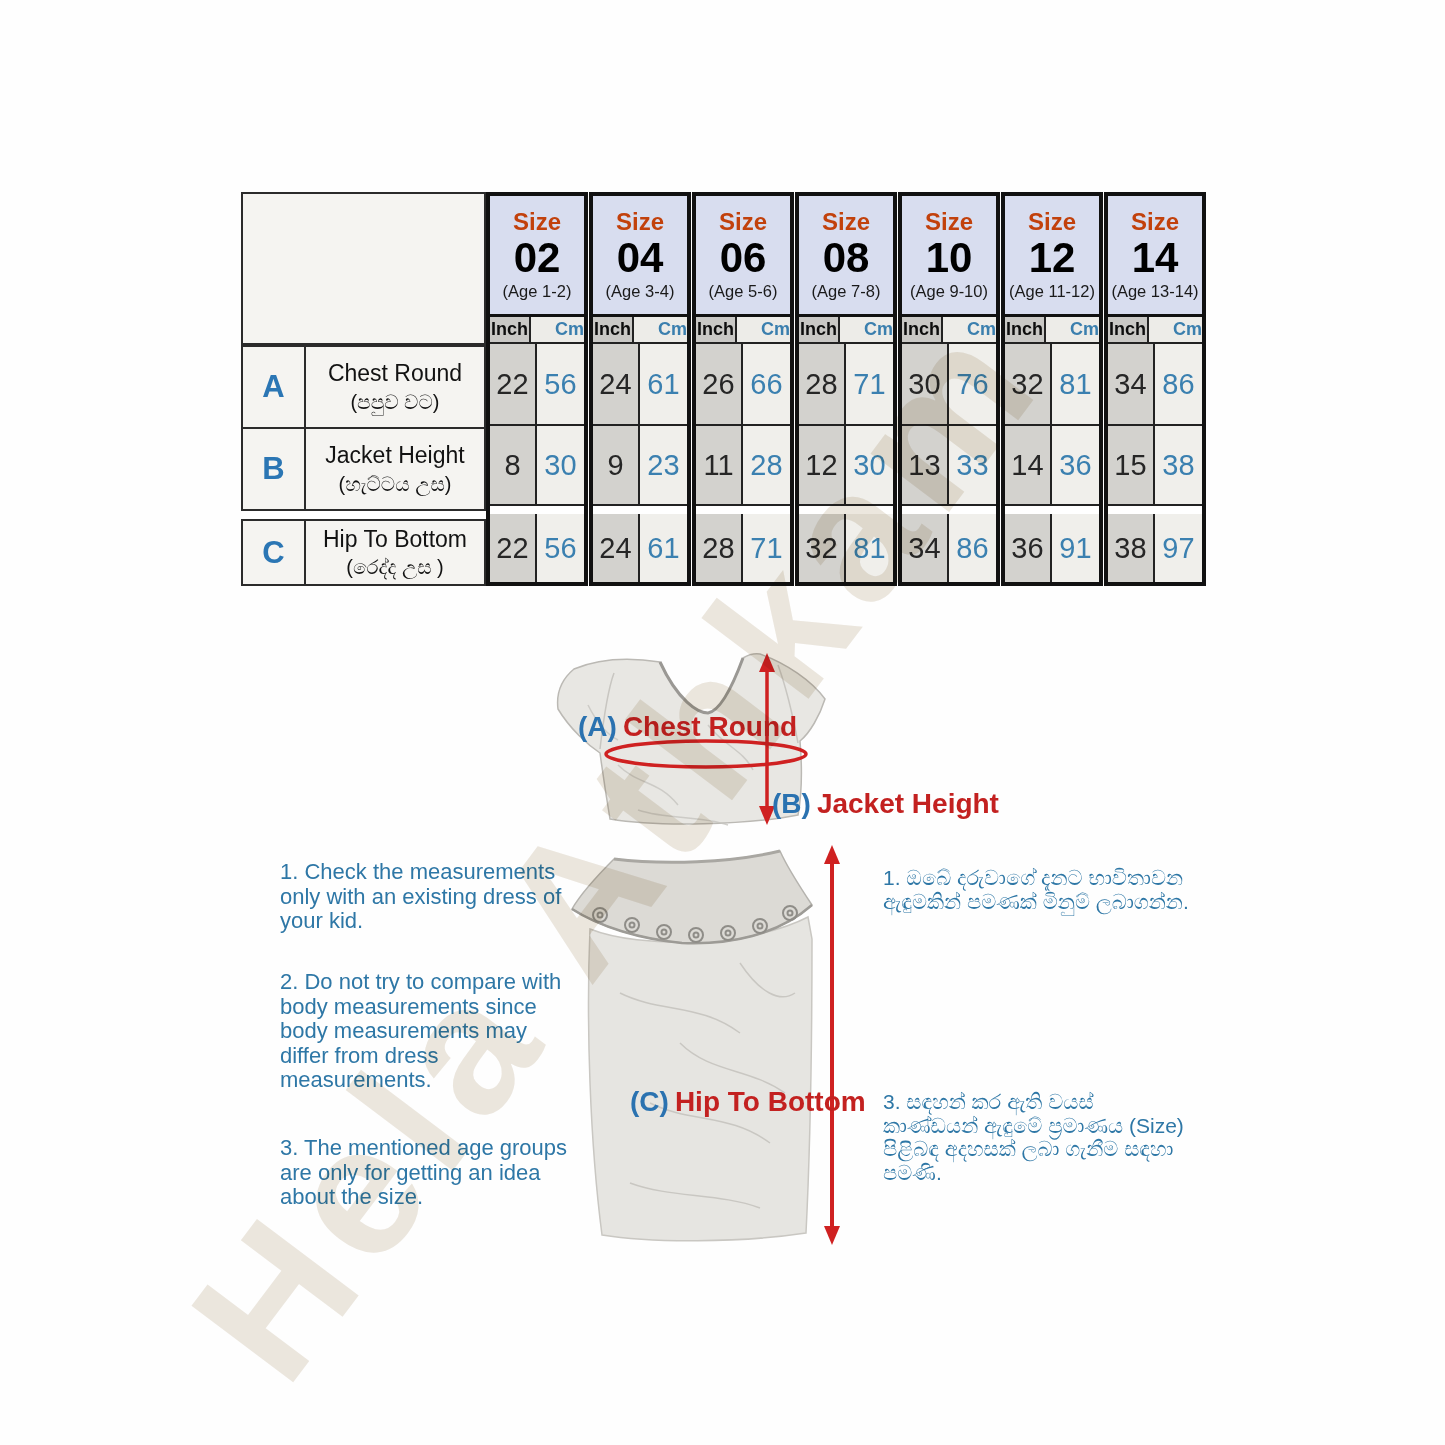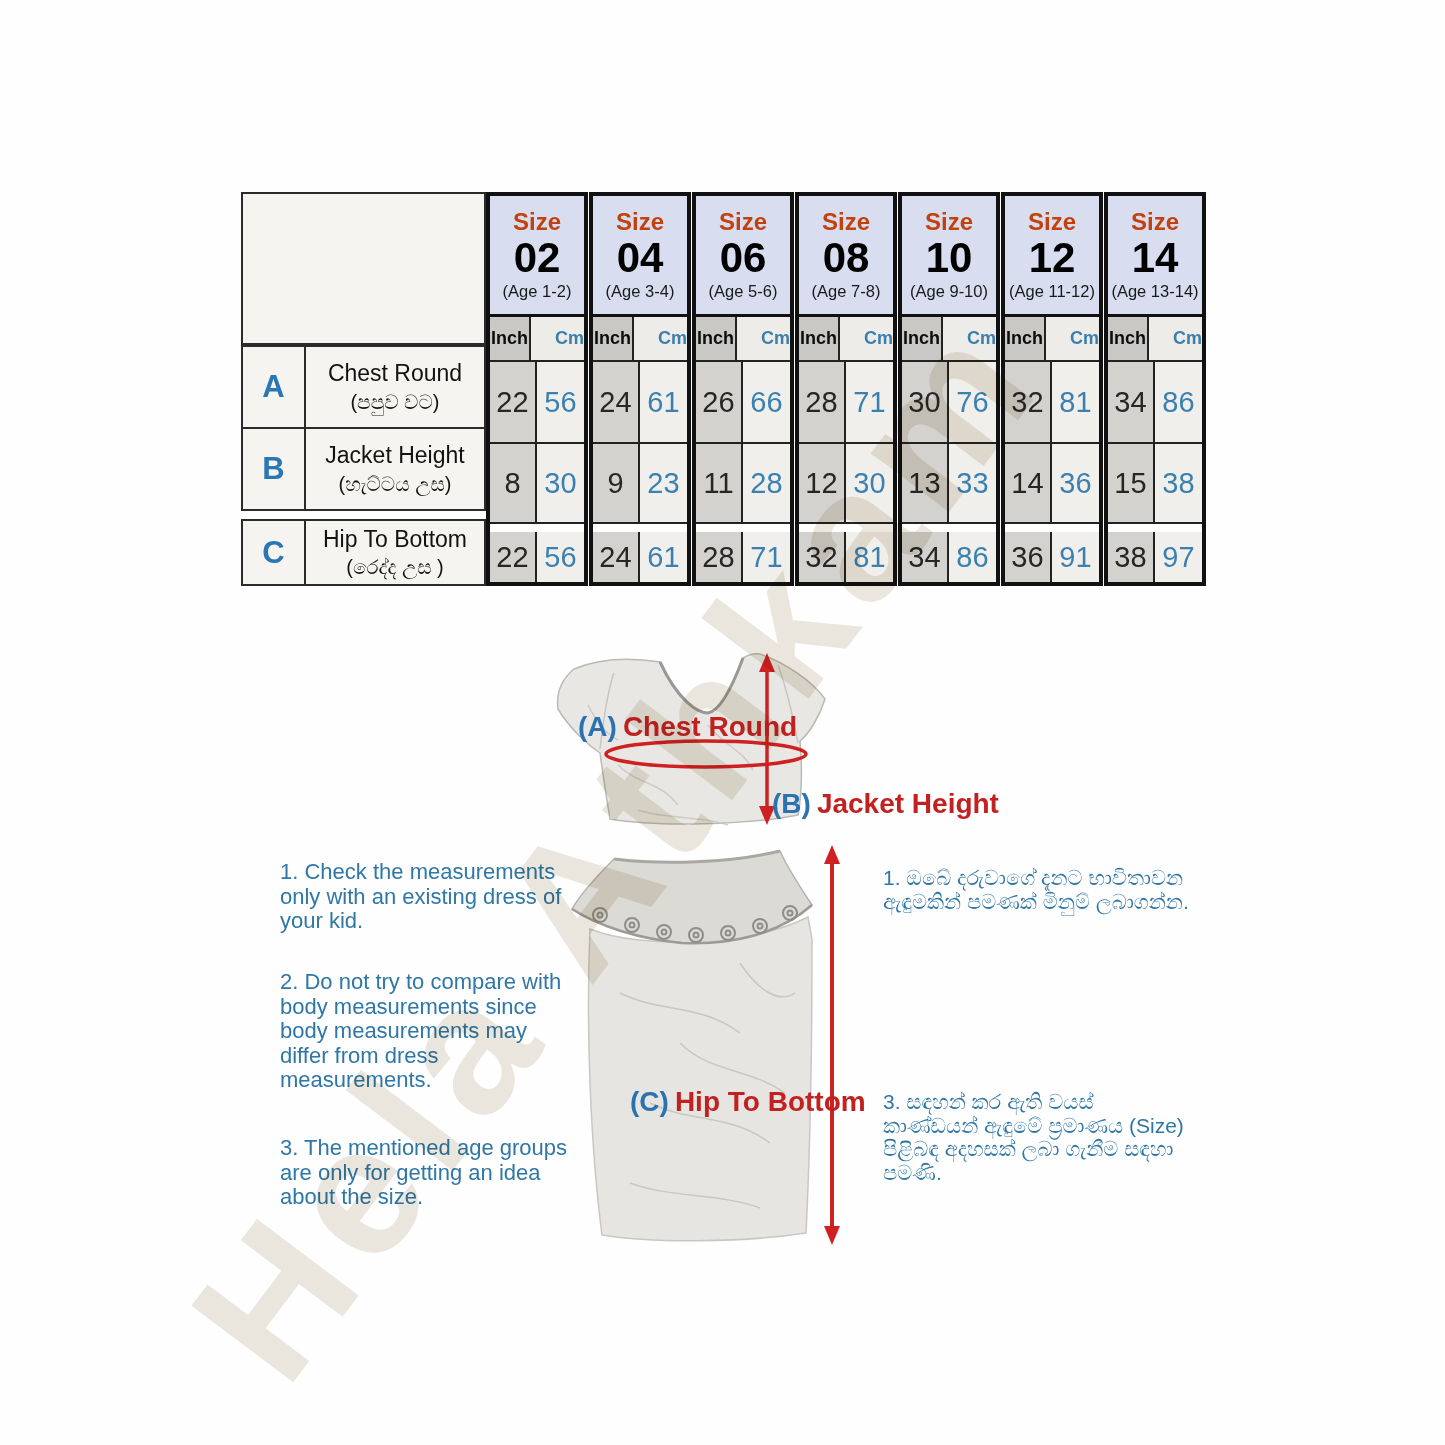--- a/index.html
+++ b/index.html
@@ -36,21 +36,21 @@
   .group{width:102px;box-sizing:border-box;border:4px solid #111;background:#fff;
     display:flex;flex-direction:column;}
   .group + .group{margin-left:1px;}
   .ghead{height:118px;box-sizing:content-box;background:#d8ddef;border-bottom:3px solid #111;
     display:flex;flex-direction:column;align-items:center;justify-content:center;}
   .gh-size{font-weight:bold;font-size:24px;color:#c2410c;line-height:1.1;}
   .gh-num{font-weight:bold;font-size:42px;color:#000;line-height:1.08;}
   .gh-age{font-size:16.5px;color:#1a1a1a;margin-top:2px;white-space:nowrap;}
   .gsp{height:8px;background:#fff;}
   .grow{display:flex;box-sizing:border-box;border-bottom:2px solid #222;}
-  .grow.units{height:45px;}
+  .grow.units{height:27px;}
   .grow.r0{height:82px;}
   .grow.r1{height:80px;}
   .grow.r2{flex:1;border-bottom:none;}
   .cell{box-sizing:border-box;display:flex;align-items:center;justify-content:center;}
   .cell.inch{width:47px;border-right:2px solid #222;background:#d3d2ce;}
   .cell.cm{flex:1;background:#f0efeb;}
   .cell.unit.inch{background:#c9c8c5;font-weight:bold;font-size:18px;color:#0d0d0d;}
   .cell.unit.cm{background:#edece8;font-weight:bold;font-size:18px;color:#3b7fae;padding-left:24px;}
   .cell.val{font-size:29px;}
   .cell.val.inch{color:#262626;}

